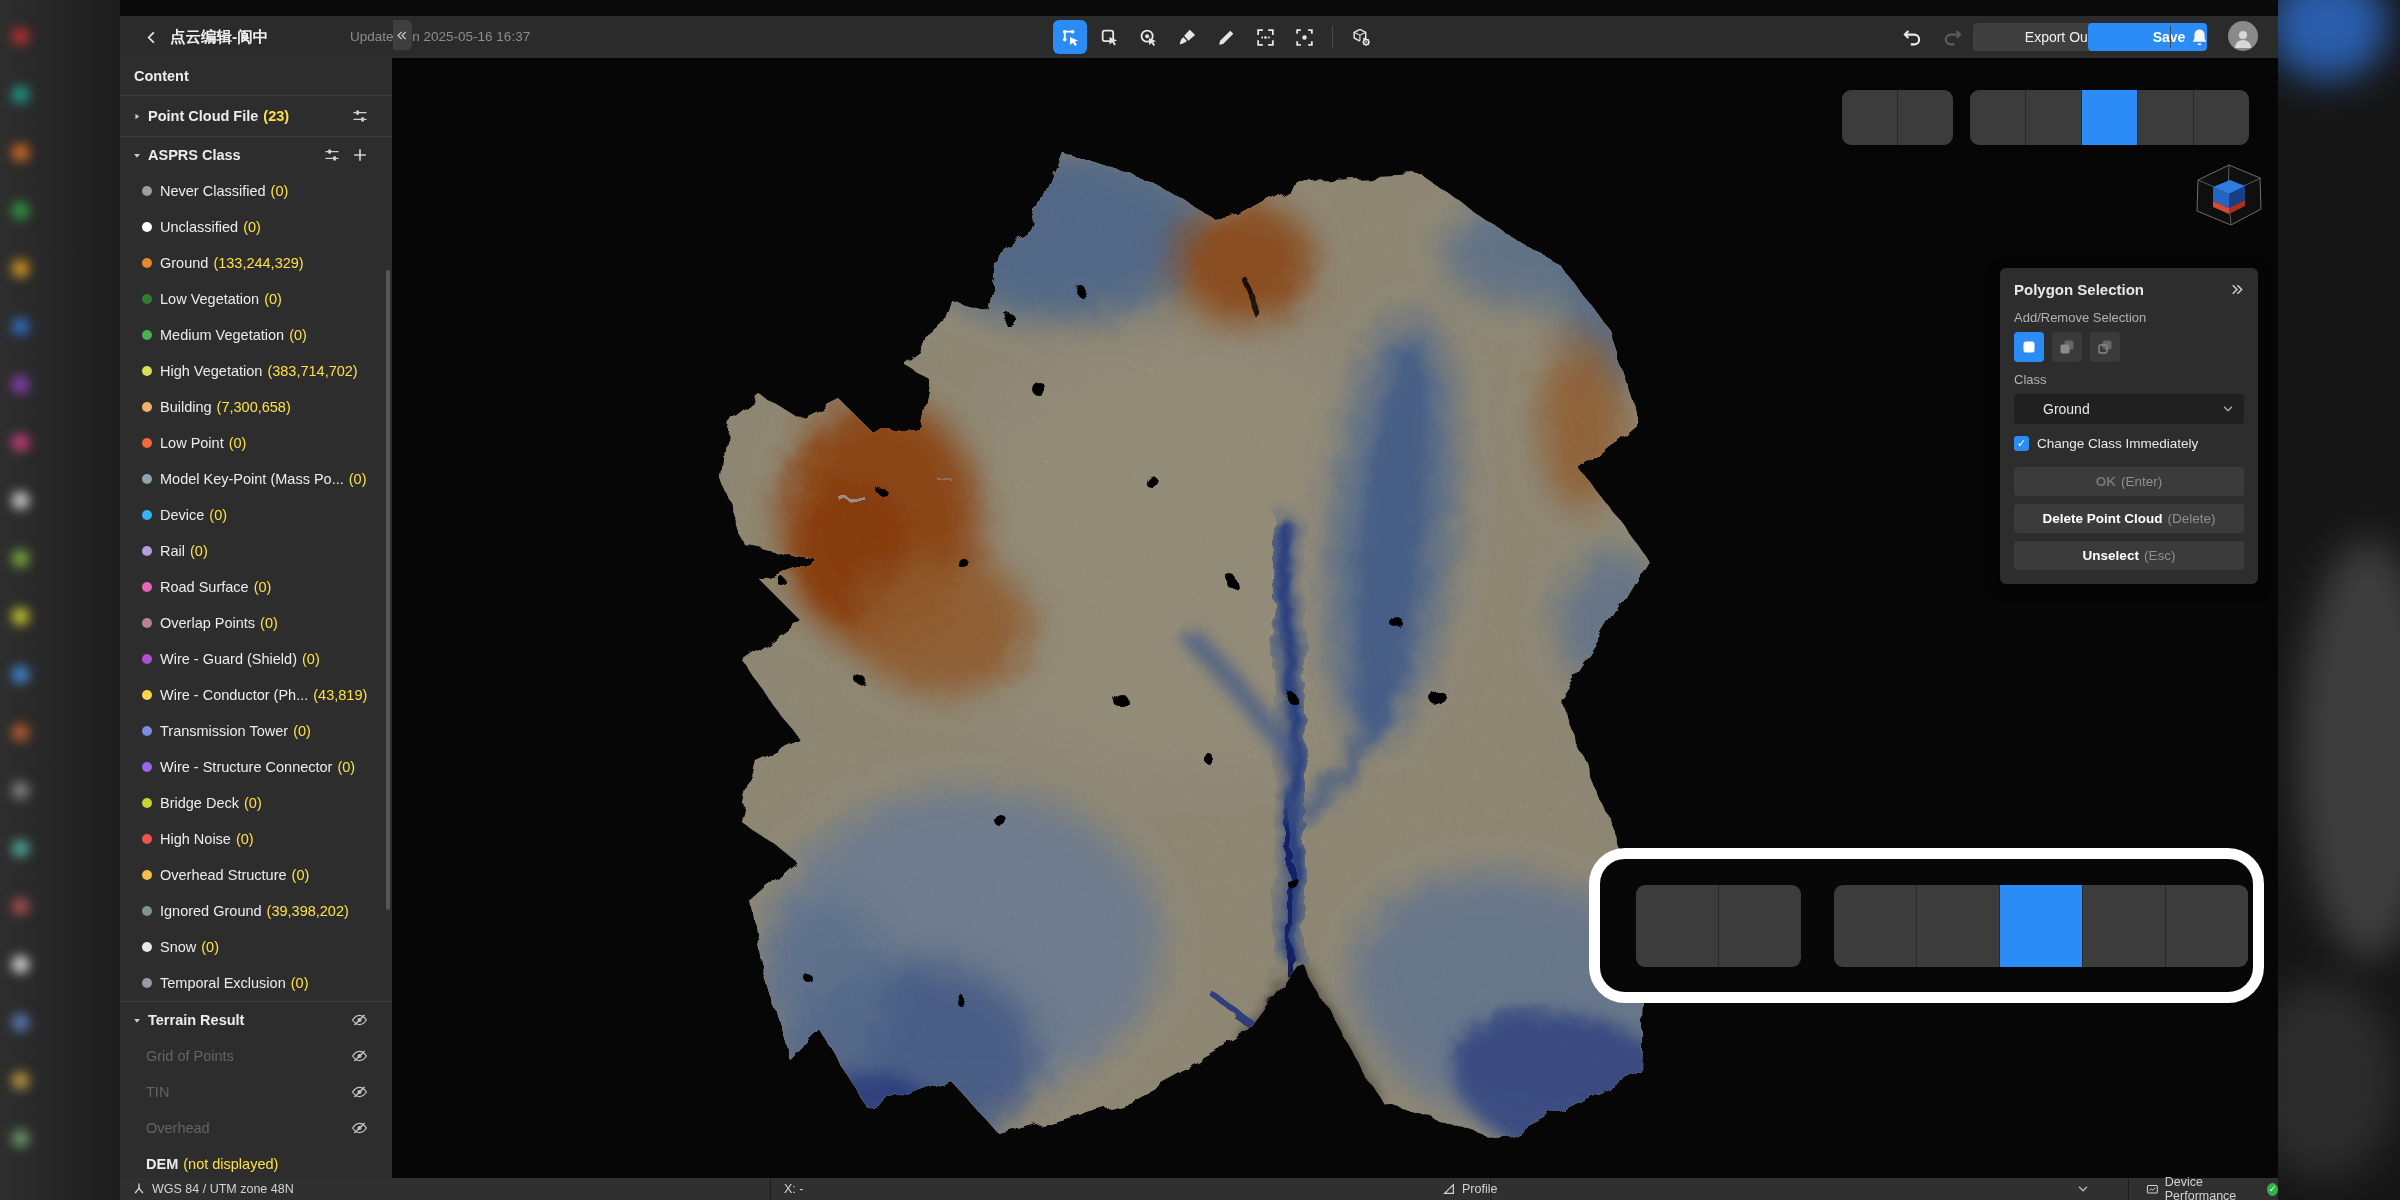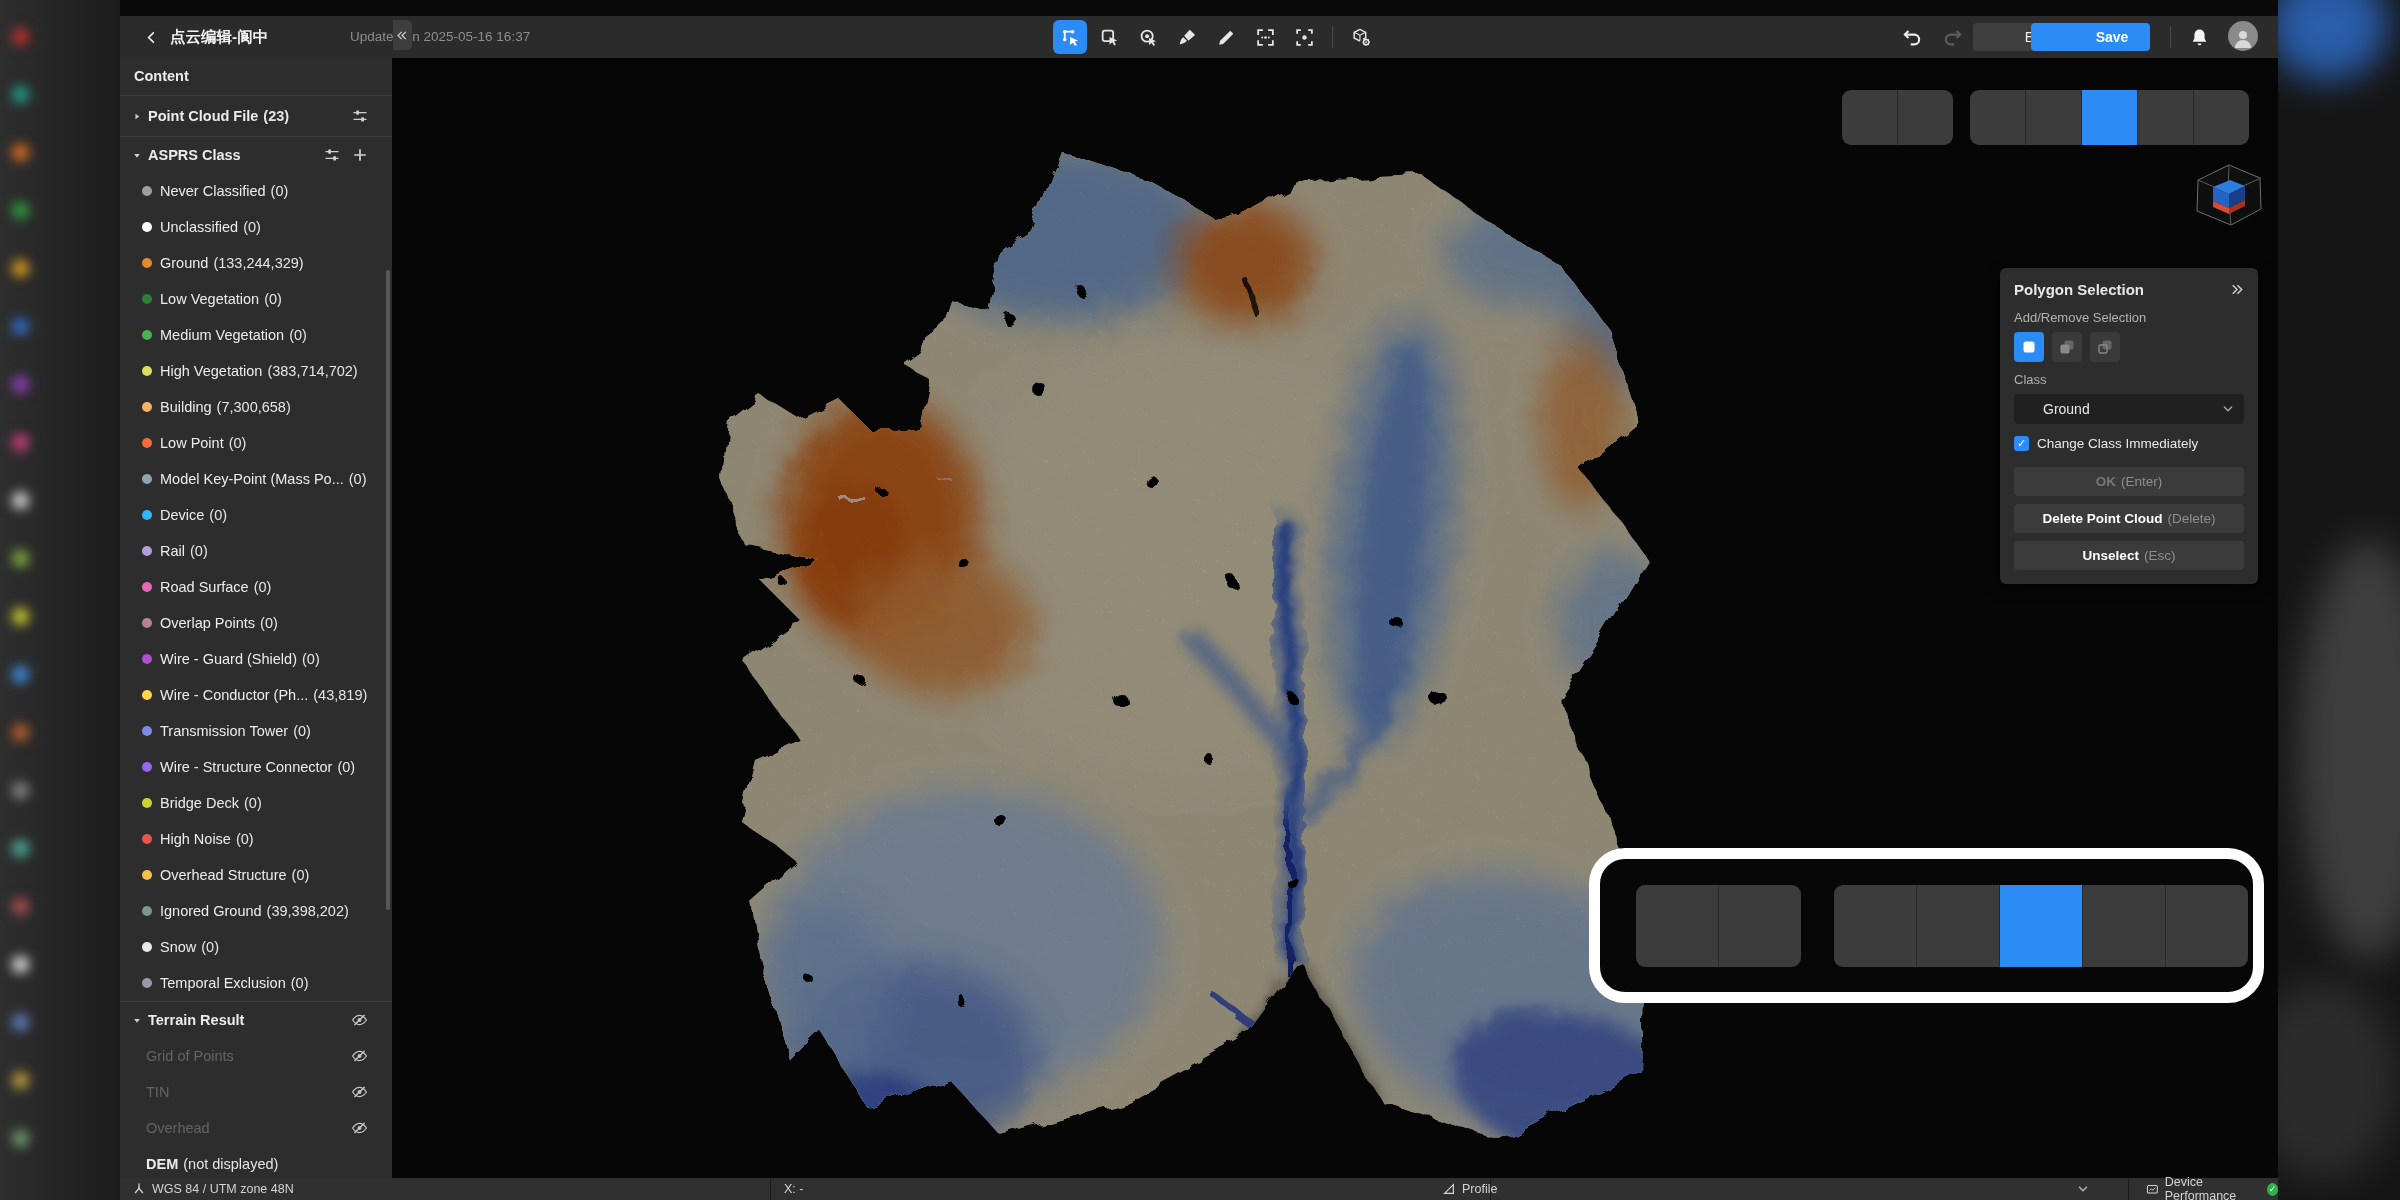--- a/index.html
+++ b/index.html
@@ -33,37 +33,37 @@
   .etool{width:34px;height:34px;border-radius:6px;display:flex;align-items:center;
     justify-content:center;color:#e6e6e6;}
   .etool.active{background:#2a8cf4;color:#fff;}
   .etool-div{width:1px;height:22px;background:#4a4a4a;margin:0 6px;}
   .ic{display:block;}
   #undo-btn{left:1778px;top:8px;width:28px;height:26px;color:#ececec;}
   #redo-btn{left:1818px;top:8px;width:28px;height:26px;color:#5d5d5d;}
   .hbtn{top:7px;height:28px;border-radius:4px;font-size:14px;display:flex;align-items:center;
     justify-content:center;color:#f0f0f0;padding-left:43px;}
   #export-btn{left:1853px;width:104px;background:#3f3f3f;}
-  #save-btn{left:1911px;width:76px;background:#2a8cf4;color:#fff;font-weight:bold;}
+  #save-btn{left:1968px;width:76px;background:#2a8cf4;color:#fff;font-weight:bold;}
   #hdr-div{left:2050px;top:10px;width:1px;height:22px;background:#4a4a4a;}
   #bell-btn{left:2066px;top:8px;width:26px;height:26px;color:#f5f5f5;}
   #avatar{left:2108px;top:5px;width:30px;height:30px;border-radius:50%;background:#8a8a8a;
     color:#d8d8d8;overflow:hidden;display:flex;align-items:flex-end;justify-content:center;}
   
   #sidebar{left:0;top:58px;width:272px;height:1120px;background:#2d2d2d;color:#ececec;
     border-right:1px solid #161616;}
   #sb-title{height:37px;line-height:37px;padding-left:14px;font-size:14.5px;font-weight:bold;
     border-bottom:1px solid #3c3c3c;}
   .srow{position:relative;height:36px;display:flex;align-items:center;font-size:14.5px;}
   .srow.sect{font-weight:bold;}
   #pcf-row{height:40px;border-bottom:1px solid #3c3c3c;}
   .tri{width:10px;margin:0 6px 0 12px;color:#cfcfcf;flex:0 0 auto;}
   .dot{width:10px;height:10px;border-radius:50%;margin:0 8px 0 22px;flex:0 0 auto;}
   .lbl{white-space:nowrap;}
-  .cnt{color:#e5e5e5;margin-left:5px;white-space:nowrap;}
+  .cnt{color:#fde047;margin-left:5px;white-space:nowrap;}
   .rowic{position:absolute;top:50%;transform:translateY(-50%);color:#d0d0d0;}
   .dimlbl{color:#646464;padding-left:26px;}
   #sb-scroll{left:266px;top:212px;width:4px;height:640px;border-radius:2px;background:#575757;}
   #collapse-tab{left:273px;top:20px;width:19px;height:30px;background:#3e3e3e;
     border-radius:0 5px 5px 0;color:#cccccc;display:flex;align-items:center;justify-content:center;}
   
   #viewport{left:272px;top:58px;width:1886px;height:1120px;background:#060606;overflow:hidden;}
   
   .vtb{display:flex;}
   .vgroup{display:flex;border-radius:9px;overflow:hidden;}

